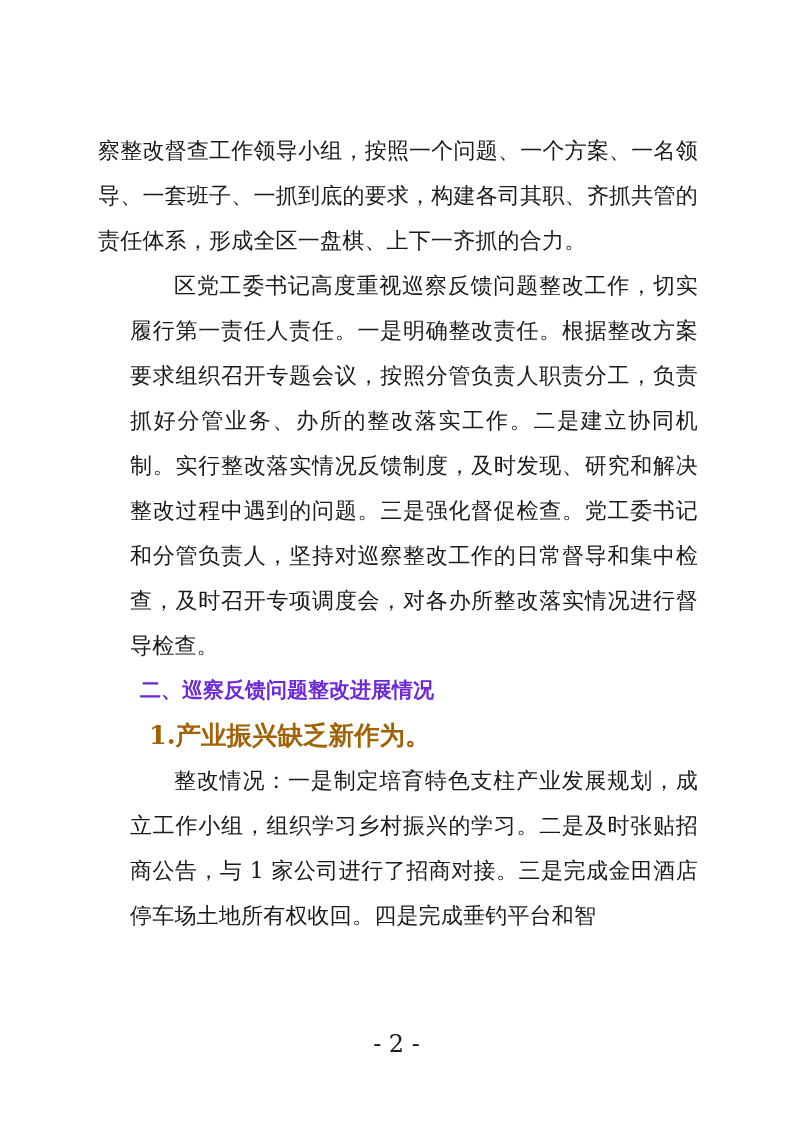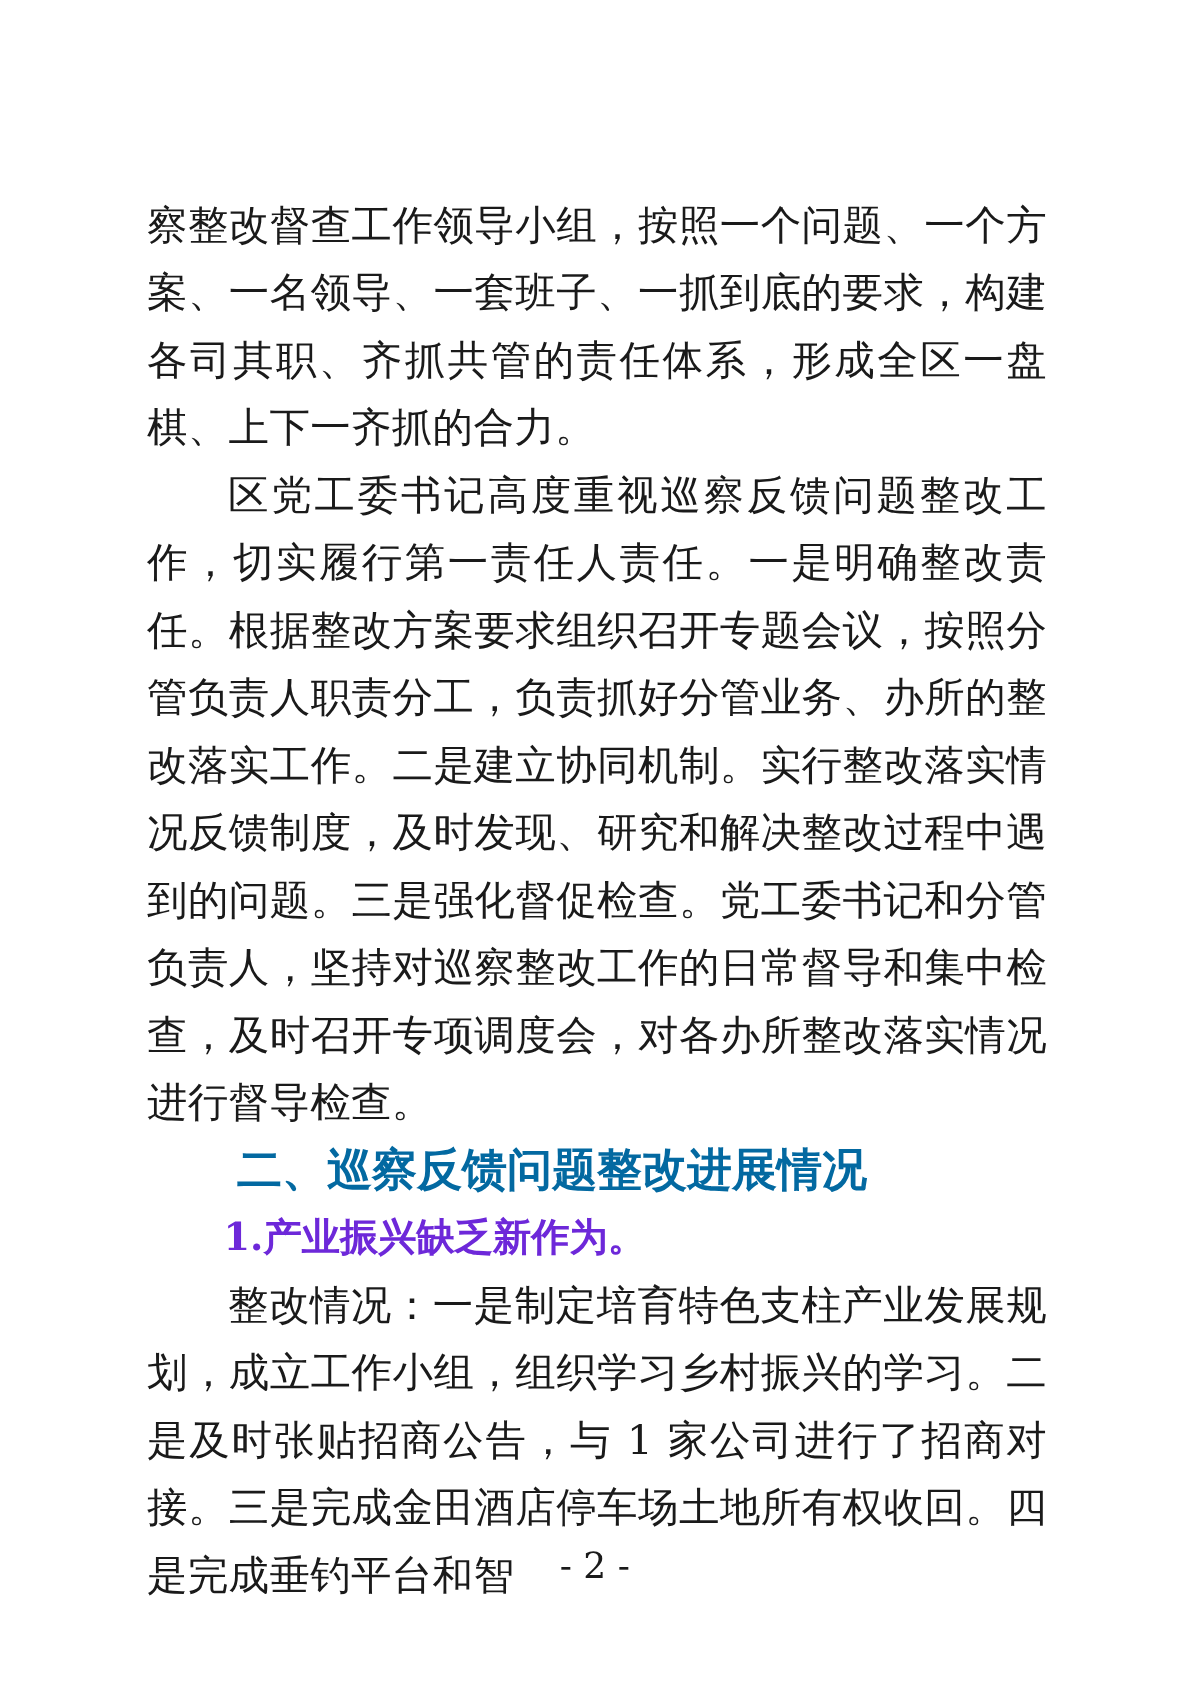--- a/index.html
+++ b/index.html
@@ -15,46 +15,47 @@
     overflow: hidden;
     font-family: "DejaVu Serif", "Liberation Serif", serif;
   }
   .content {
     position: absolute;
     left: 98px;
     top: 128px;
     width: 600px;
   }
   .para {
-    font-size: 27px;
+    font-size: 22px;
     line-height: 45px;
     color: #1a1a1a;
     text-align: justify;
     text-justify: inter-ideograph;
     letter-spacing: 0.2px;
     margin: 0;
     white-space: pre-wrap;
     font-weight: 500;
   }
   .indent {
     text-indent: 2em;
+    margin-left: 32px;
   }
   .heading {
-    font-size: 30px;
+    font-size: 21px;
     line-height: 45px;
-    color: #0369a1;
+    color: #6d28d9;
     font-weight: 700;
     text-indent: 2em;
     margin: 0;
     font-family: "DejaVu Sans", "Liberation Sans", sans-serif;
   }
   .subheading {
     font-size: 25.5px;
     line-height: 45px;
-    color: #6d28d9;
+    color: #a16207;
     text-indent: 2em;
     margin: 0;
     font-weight: 600;
   }
   .footer {
     position: absolute;
     left: 0;
     right: 0;
     top: 1030px;
     text-align: center;

